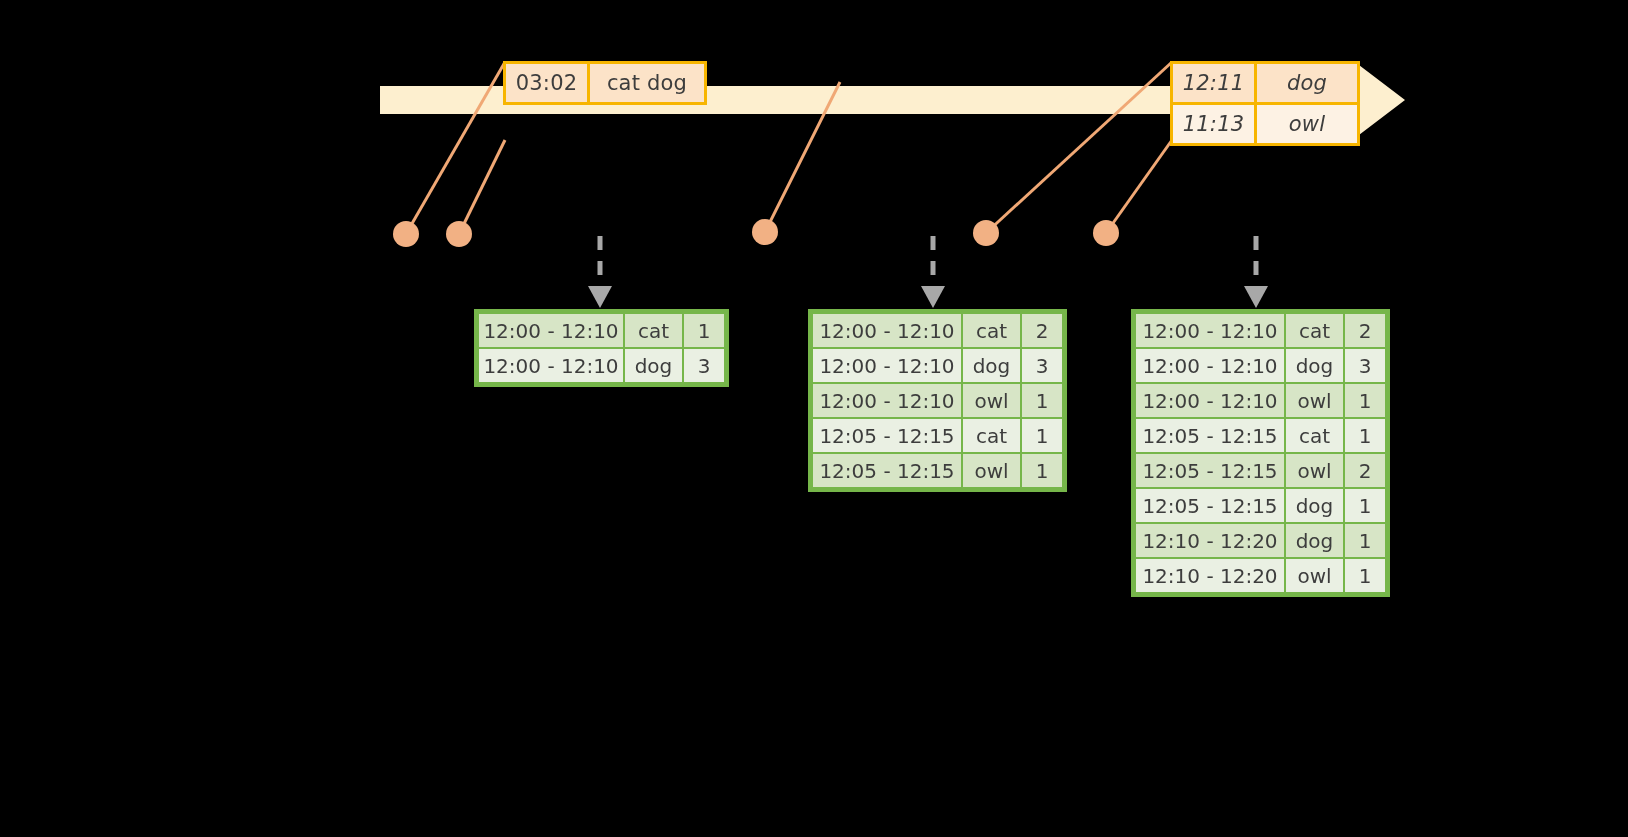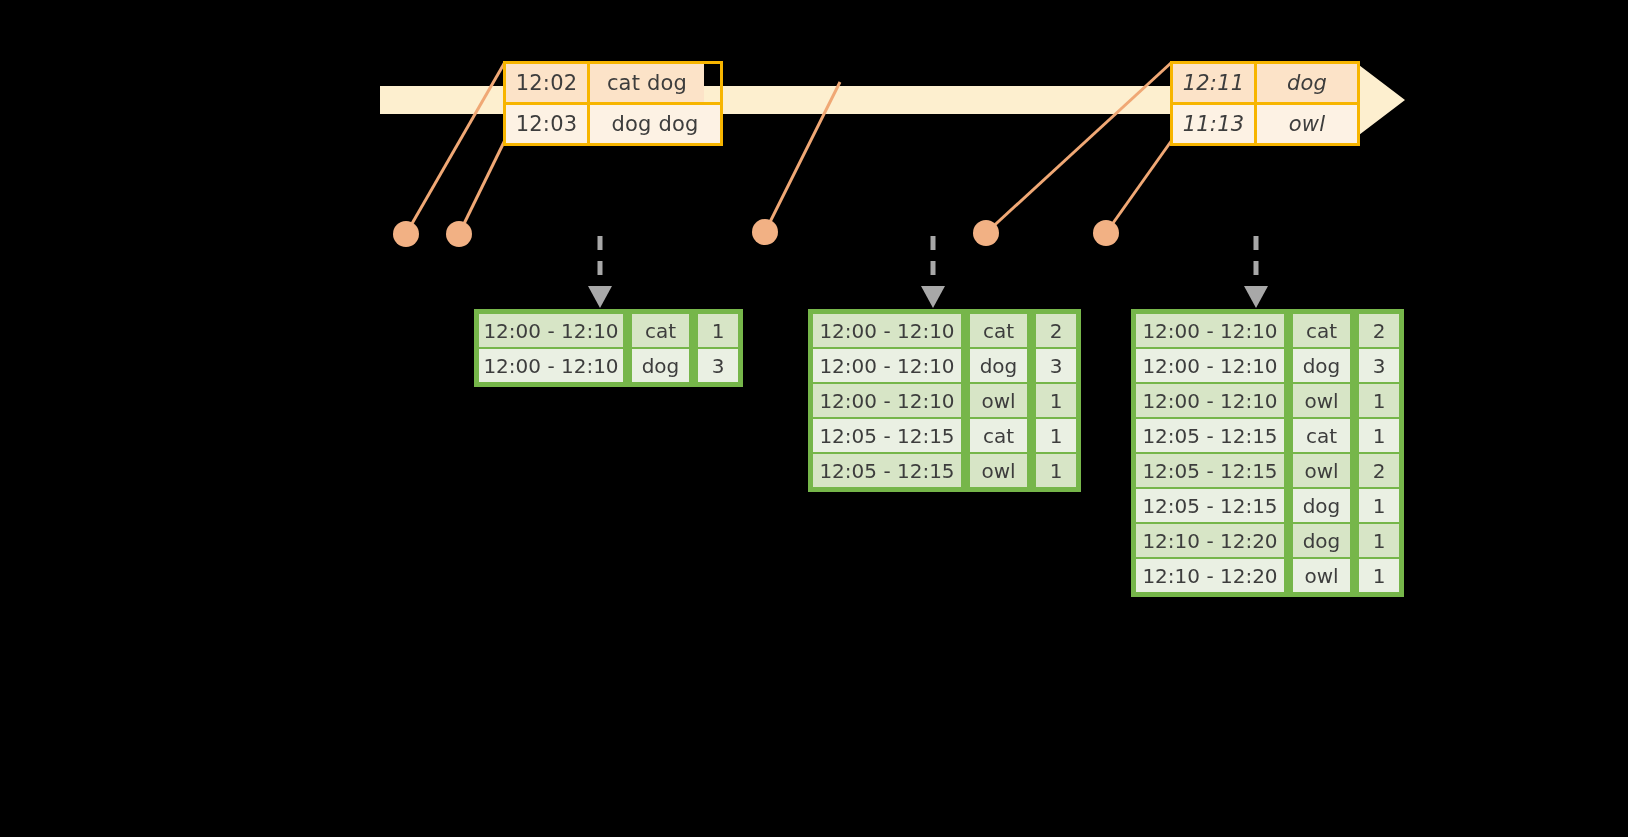--- a/index.html
+++ b/index.html
@@ -21,21 +21,21 @@
   .evt-cell{
     display:flex;align-items:center;justify-content:center;
     box-sizing:border-box;font-size:21px;letter-spacing:.2px;color:#3d3d3d;
     height:38px;
   }
   .evt-cell.time{width:84px;border-right:3px solid #F7B500;}
   .evt-cell.words{padding:0 14px;}
 
   
   .rtable{position:absolute;z-index:4;border:4px solid #76B64A;box-sizing:border-box;background:#76B64A;}
-  .rrow{display:flex;gap:7px;}
+  .rrow{display:flex;}
   .rcell{
     display:flex;align-items:center;justify-content:center;
     box-sizing:border-box;font-size:20px;color:#3d3d3d;height:33px;
     margin:1px;
   }
   .rrow.a .rcell{background:#D7E5C6;}
   .rrow.b .rcell{background:#EAF0E3;}
 </style>
 </head>
 <body>
@@ -75,26 +75,22 @@
       </g>
       <g>
         <line x1="1256" y1="236" x2="1256" y2="288" stroke-dasharray="14 11"></line>
         <polygon points="1244,286 1268,286 1256,308" stroke="none"></polygon>
       </g>
     </g>
   </svg>
 
   <div class="evt-group" id="evt1" style="left:503px;top:61px;">
       <div class="evt-row shade">
-        <div class="evt-cell cell time">12:02</div>
+        <div class="evt-cell cell time">03:02</div>
         <div class="evt-cell cell words" style="width: 114px;">cat dog</div>
-      </div>
-      <div class="evt-row light">
-        <div class="evt-cell cell time">12:03</div>
-        <div class="evt-cell cell words" style="width: 130px;">dog dog</div>
       </div>
     </div>
   <div class="evt-group" id="evt3" style="left:1170px;top:61px;font-style:italic;">
       <div class="evt-row shade">
         <div class="evt-cell cell time">12:11</div>
         <div class="evt-cell cell words" style="width: 100px;">dog</div>
       </div>
       <div class="evt-row light">
         <div class="evt-cell cell time">11:13</div>
         <div class="evt-cell cell words" style="width: 100px;">owl</div>

